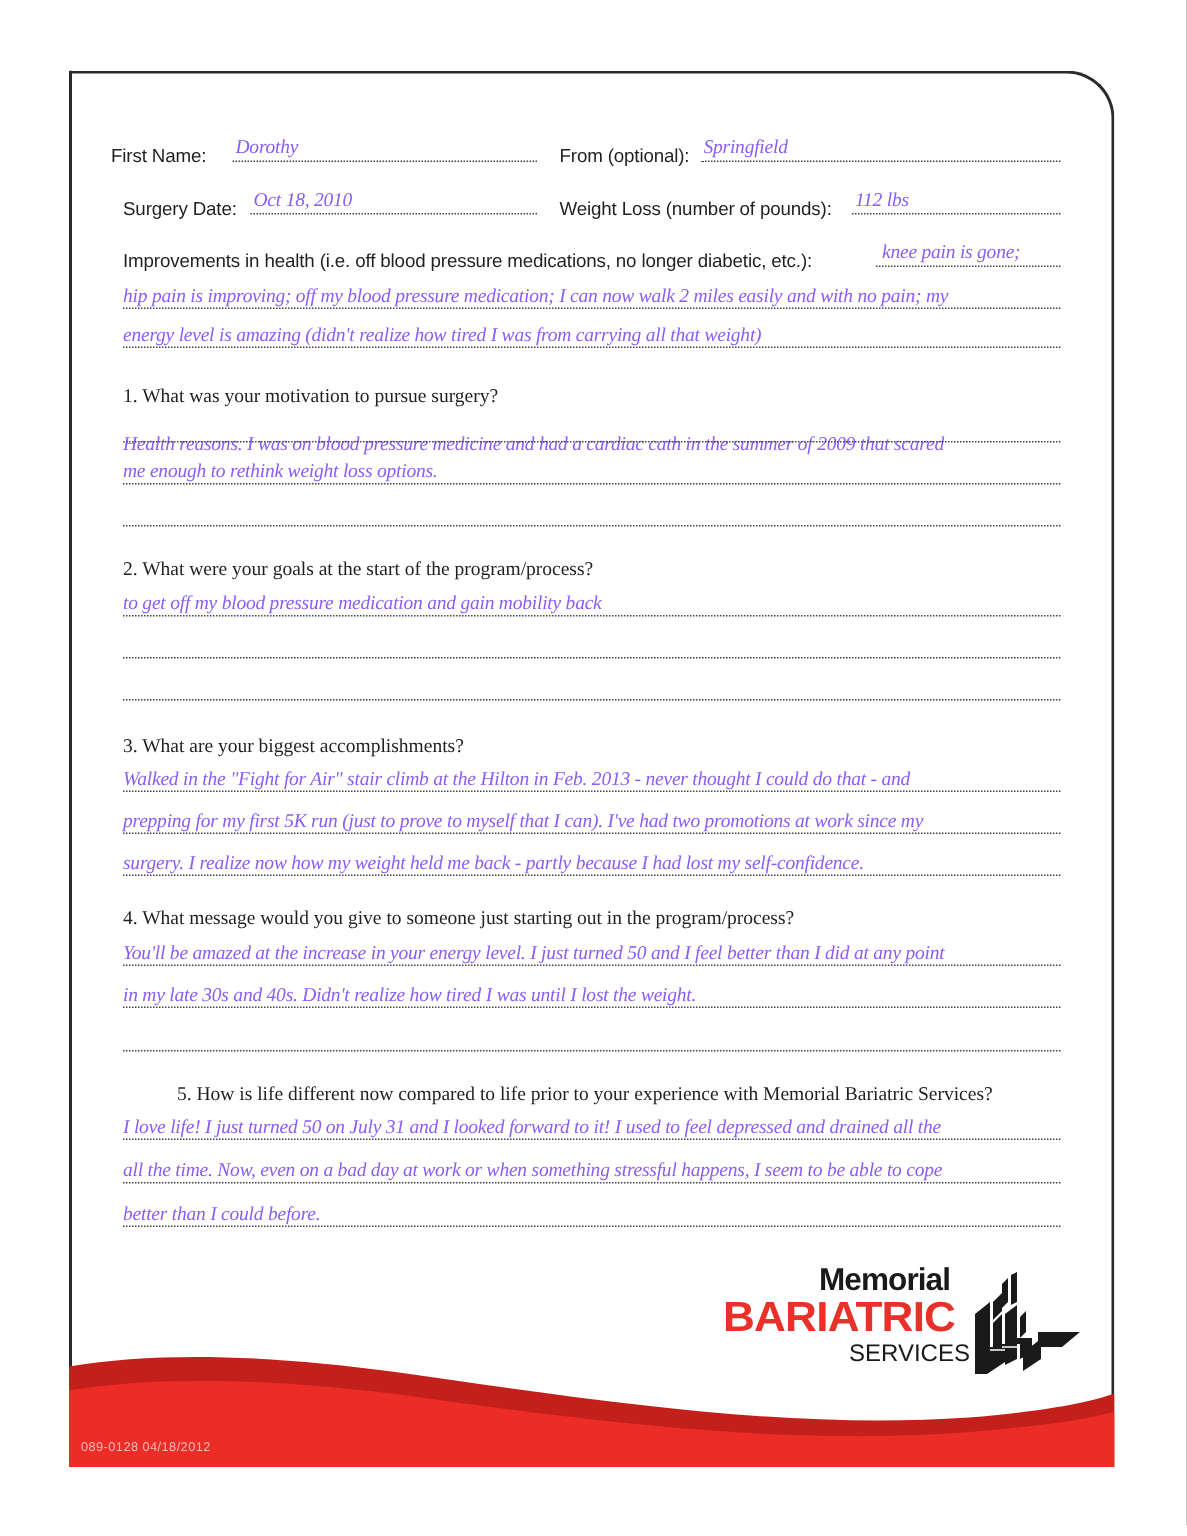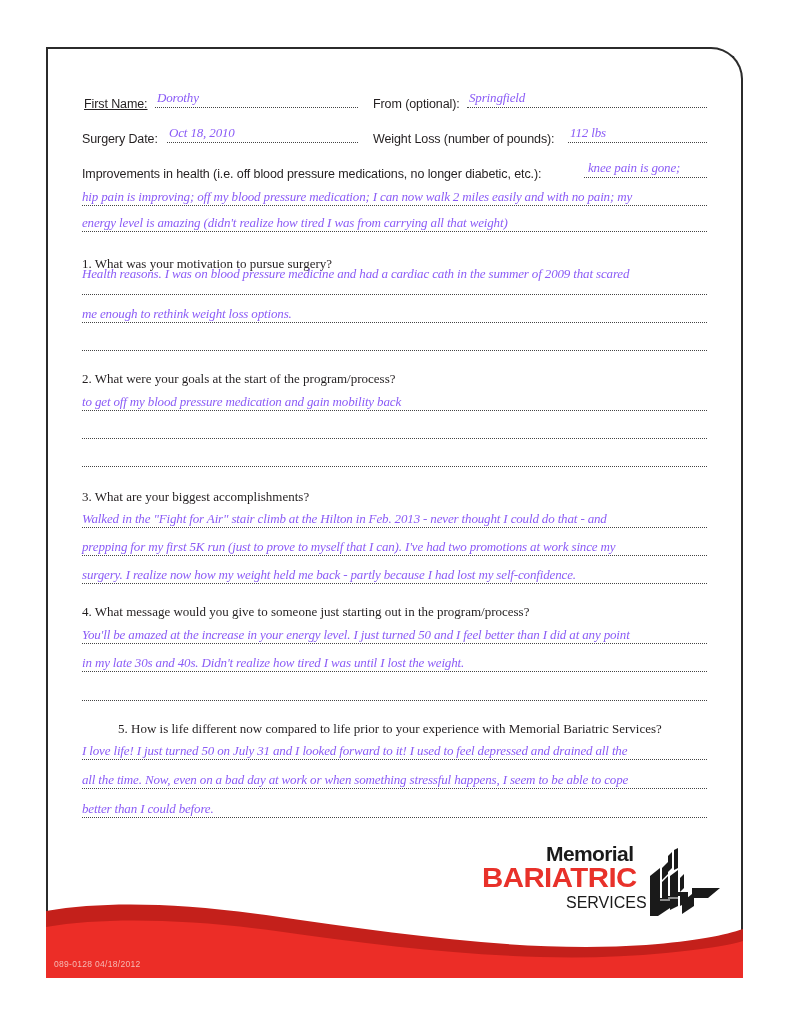--- a/index.html
+++ b/index.html
@@ -27,21 +27,21 @@
   .logo-mark { position: absolute; left: 178px; top: 6px; width: 72px; height: 70px; }
   .footer { position: absolute; left: 46px; top: 895px; width: 697px; height: 83px; }
   .footer-code { position: absolute; left: 54px; top: 959px; font-size: 8.5px; color: #f6b9b3;
                  letter-spacing: 0.3px; font-family: "Liberation Sans", sans-serif; }
 </style>
 </head>
 <body>
 
 <div class="frame"></div>
 
-<span class="lbl" style="left:84px;top:97px;text-decoration:underline;">First Name:</span>
+<span class="lbl" style="left:74px;top:97px;">First Name:</span>
 <span class="hand" style="left:157px;top:90px;">Dorothy</span>
 <div class="dots" style="left:155px;top:107px;width:203px;"></div>
 
 <span class="lbl" style="left:373px;top:97px;">From (optional):</span>
 <span class="hand" style="left:469px;top:90px;">Springfield</span>
 <div class="dots" style="left:467px;top:107px;width:240px;"></div>
 
 <span class="lbl" style="left:82px;top:132px;">Surgery Date:</span>
 <span class="hand" style="left:169px;top:125px;">Oct 18, 2010</span>
 <div class="dots" style="left:167px;top:142px;width:191px;"></div>
@@ -52,21 +52,21 @@
 
 <span class="lbl" style="left:82px;top:167px;">Improvements in health (i.e. off blood pressure medications, no longer diabetic, etc.):</span>
 <span class="hand" style="left:588px;top:160px;">knee pain is gone;</span>
 <div class="dots" style="left:584px;top:177px;width:123px;"></div>
 <span class="hand ans" style="top:189px;">hip pain is improving; off my blood pressure medication; I can now walk 2 miles easily and with no pain; my</span>
 <div class="dots" style="left:82px;top:205px;width:625px;"></div>
 <span class="hand ans" style="top:215px;">energy level is amazing (didn't realize how tired I was from carrying all that weight)</span>
 <div class="dots" style="left:82px;top:231px;width:625px;"></div>
 
 <span class="q" style="top:256px;">1. What was your motivation to pursue surgery?</span>
-<span class="hand ans" style="top:266px;">Health reasons. I was on blood pressure medicine and had a cardiac cath in the summer of 2009 that scared</span>
+<span class="hand ans" style="top:288px;">Health reasons. I was on blood pressure medicine and had a cardiac cath in the summer of 2009 that scared</span>
 <div class="dots" style="left:82px;top:294px;width:625px;"></div>
 <span class="hand ans" style="top:306px;">me enough to rethink weight loss options.</span>
 <div class="dots" style="left:82px;top:322px;width:625px;"></div>
 <span class="hand ans" style="top:334px;"></span>
 <div class="dots" style="left:82px;top:350px;width:625px;"></div>
 
 <span class="q" style="top:371px;">2. What were your goals at the start of the program/process?</span>
 <span class="hand ans" style="top:394px;">to get off my blood pressure medication and gain mobility back</span>
 <div class="dots" style="left:82px;top:410px;width:625px;"></div>
 <span class="hand ans" style="top:422px;"></span>

